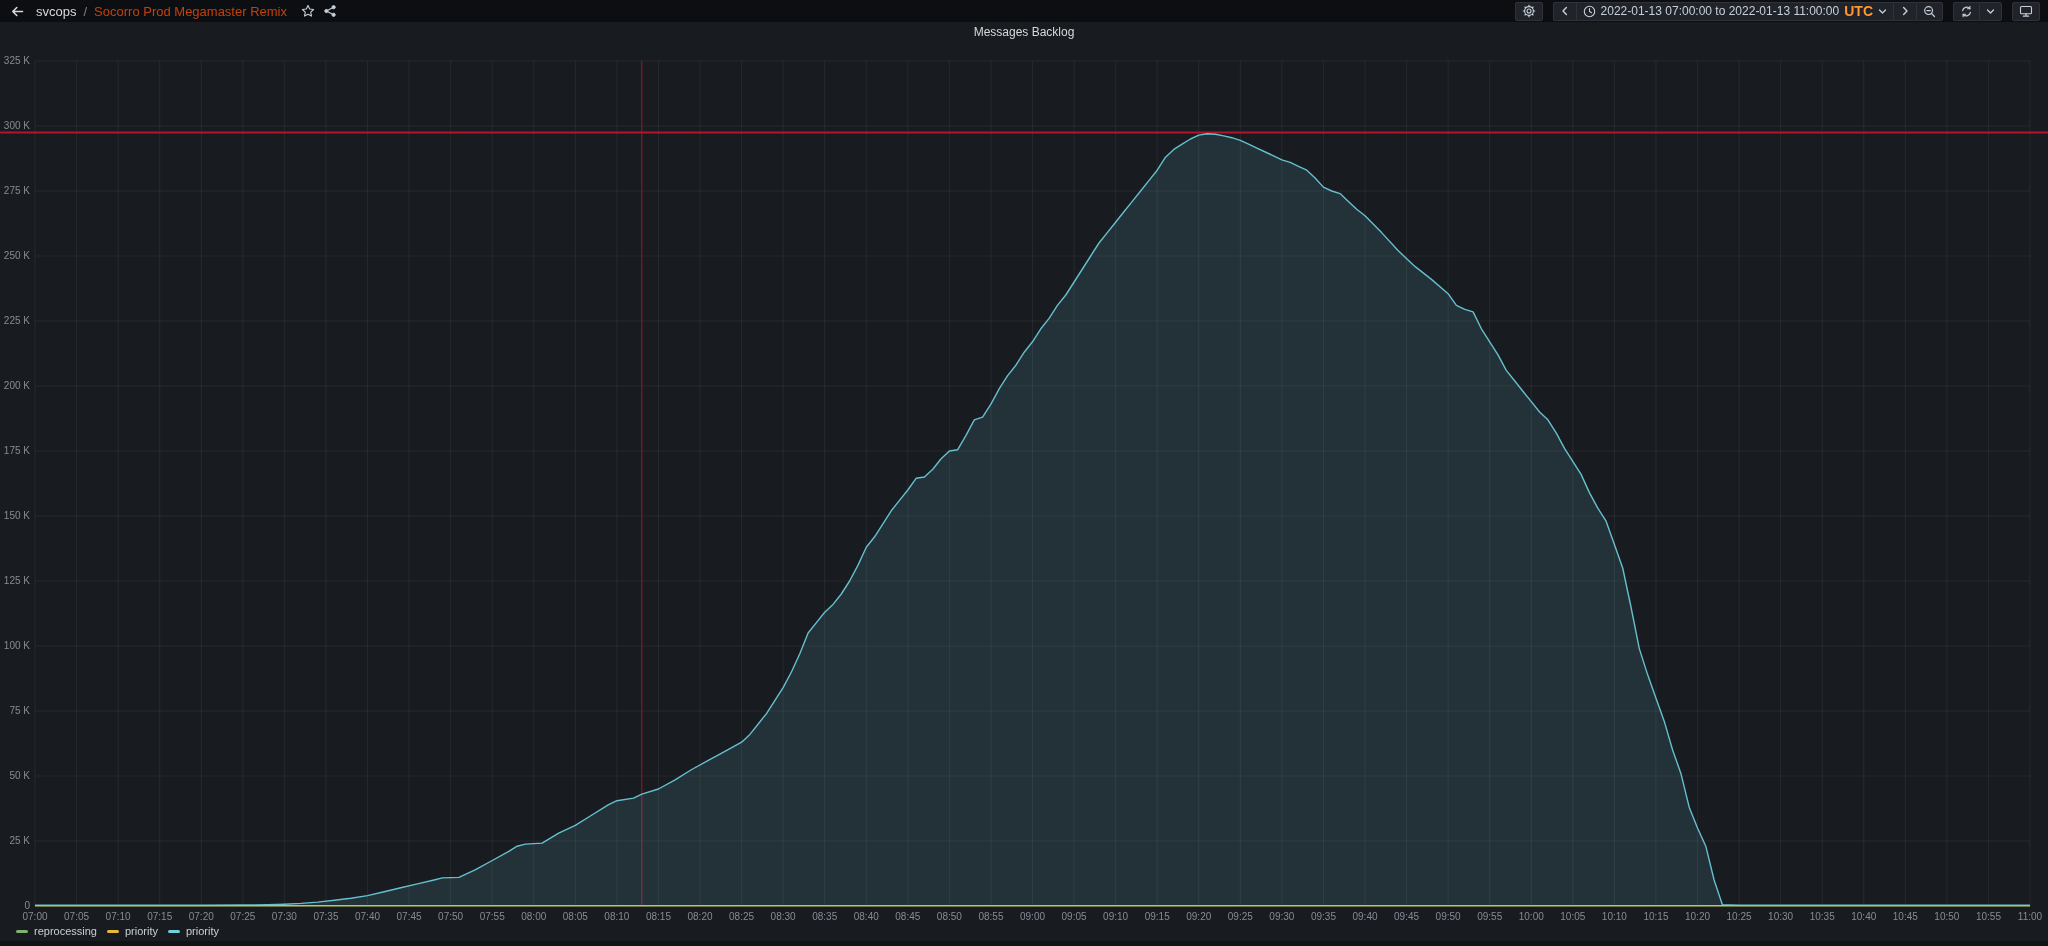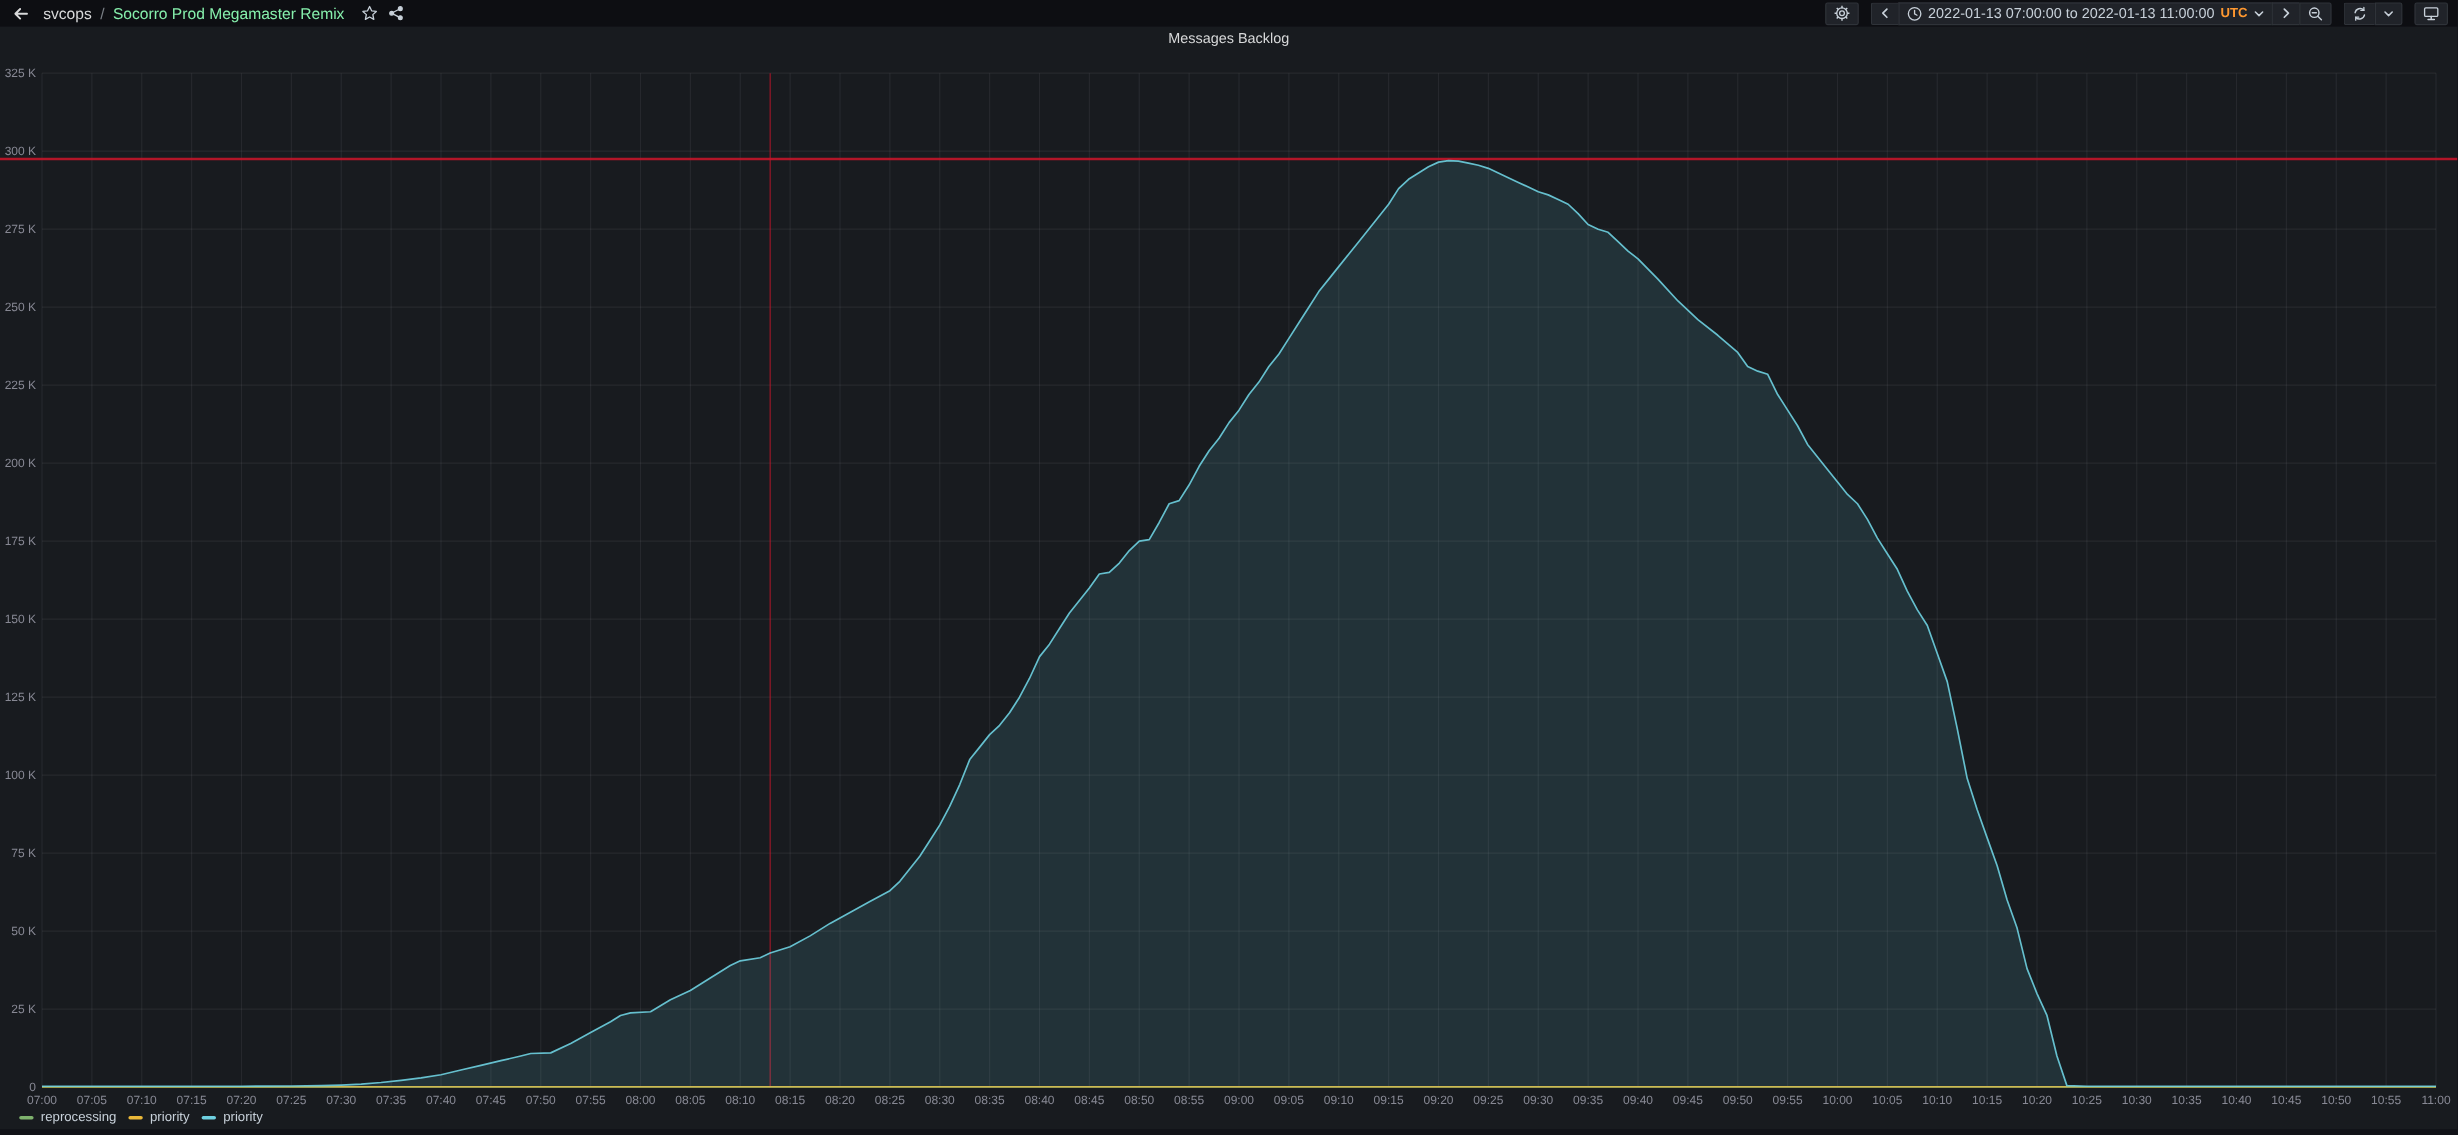--- a/index.html
+++ b/index.html
@@ -21,33 +21,33 @@
   }
   .tb-left, .tb-right { display: flex; align-items: center; height: 100%; }
   .icon-btn {
     background: transparent; border: none; color: #c7d0d9;
     display: inline-flex; align-items: center; justify-content: center;
     width: 22px; height: 18px; cursor: pointer; padding: 0;
   }
   .breadcrumb { display: flex; align-items: center; gap: 7px; margin: 0 10px 0 8px; font-size: 13px; }
   .crumb-root { color: #d8d9da; text-decoration: none; cursor: pointer; }
   .crumb-sep { color: #7b8087; }
-  .crumb-page { color: #86efac; }
+  .crumb-page { color: #c2410c; }
   .tb-right { gap: 10px; }
   .btn, .btn-group button {
     background: #202329; border: 1px solid #2f3339; color: #c7d0d9;
     height: 19px; display: inline-flex; align-items: center; gap: 5px;
     padding: 0 6px; font-size: 12px; cursor: pointer; border-radius: 2px;
     font-family: inherit;
   }
   .btn-group { display: inline-flex; }
   .btn-group button { border-radius: 0; border-right-width: 0; }
   .btn-group button:first-child { border-radius: 2px 0 0 2px; }
   .btn-group button:last-child  { border-radius: 0 2px 2px 0; border-right-width: 1px; }
-  .tz { color: #FF9830; font-weight: bold; font-size: 11px; }
+  .tz { color: #FF9830; font-weight: bold; font-size: 14px; }
   svg.ic { display: block; }
 
   
   .panel {
     position: absolute; top: 22px; left: 0; width: 2048px; height: 919px;
     background: #181b1f;
   }
   .panel-title {
     position: absolute; top: 0; left: 0; width: 100%; height: 20px;
     line-height: 21px; text-align: center;

